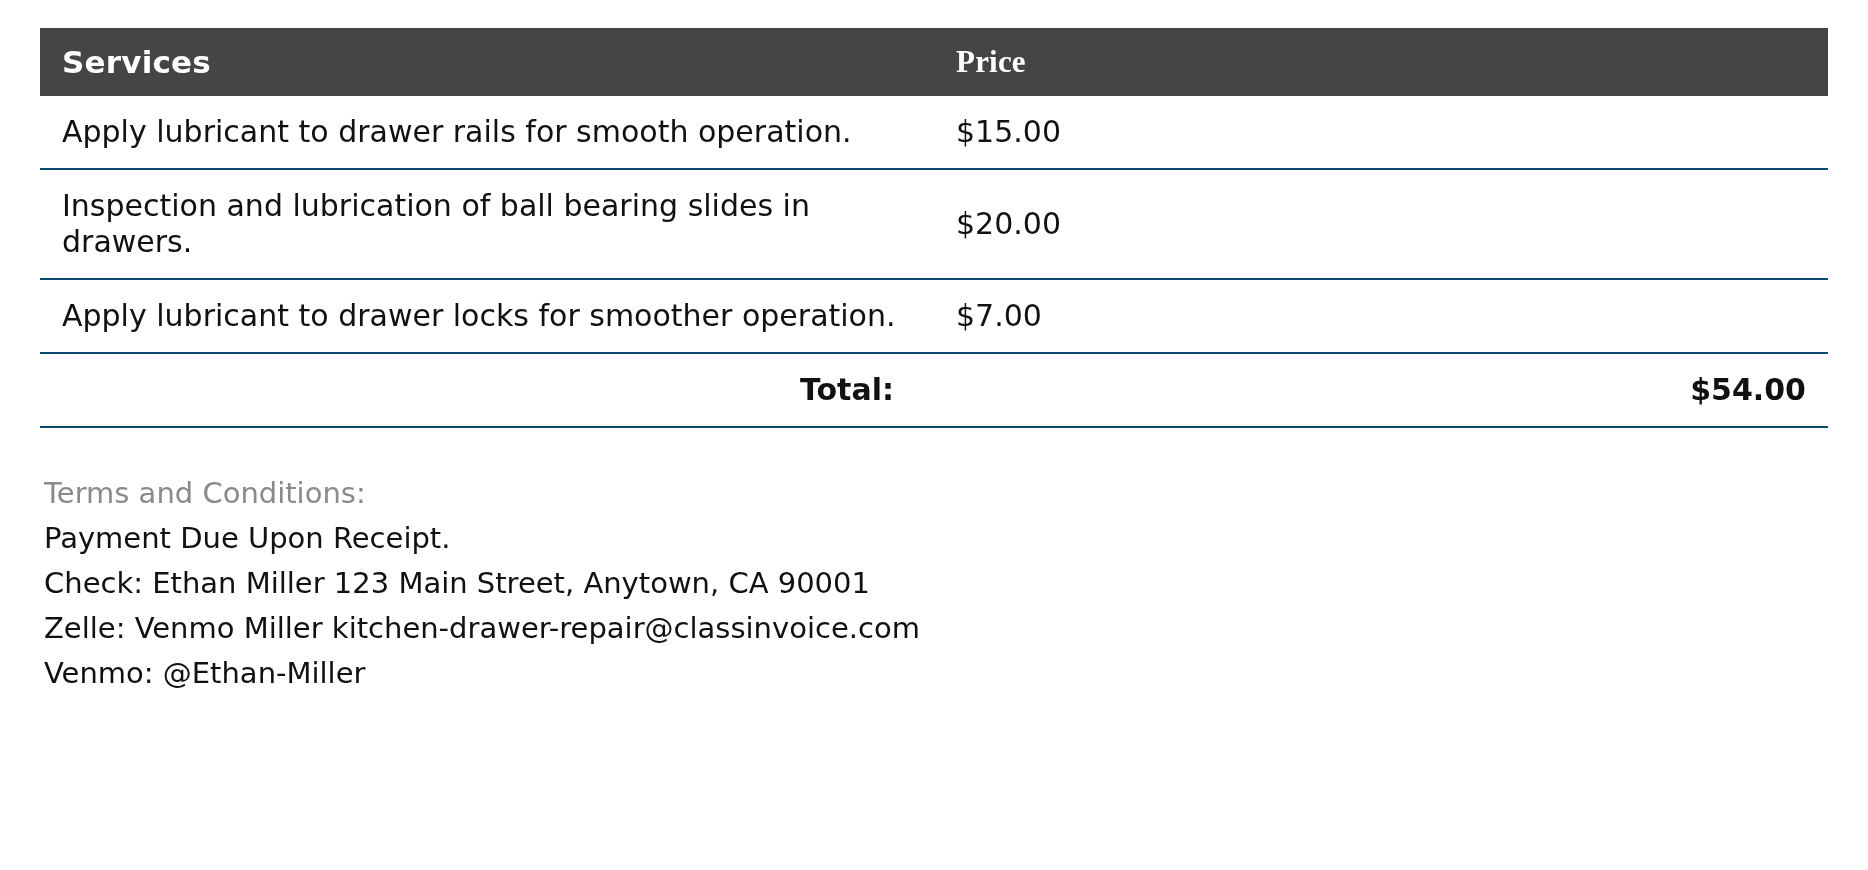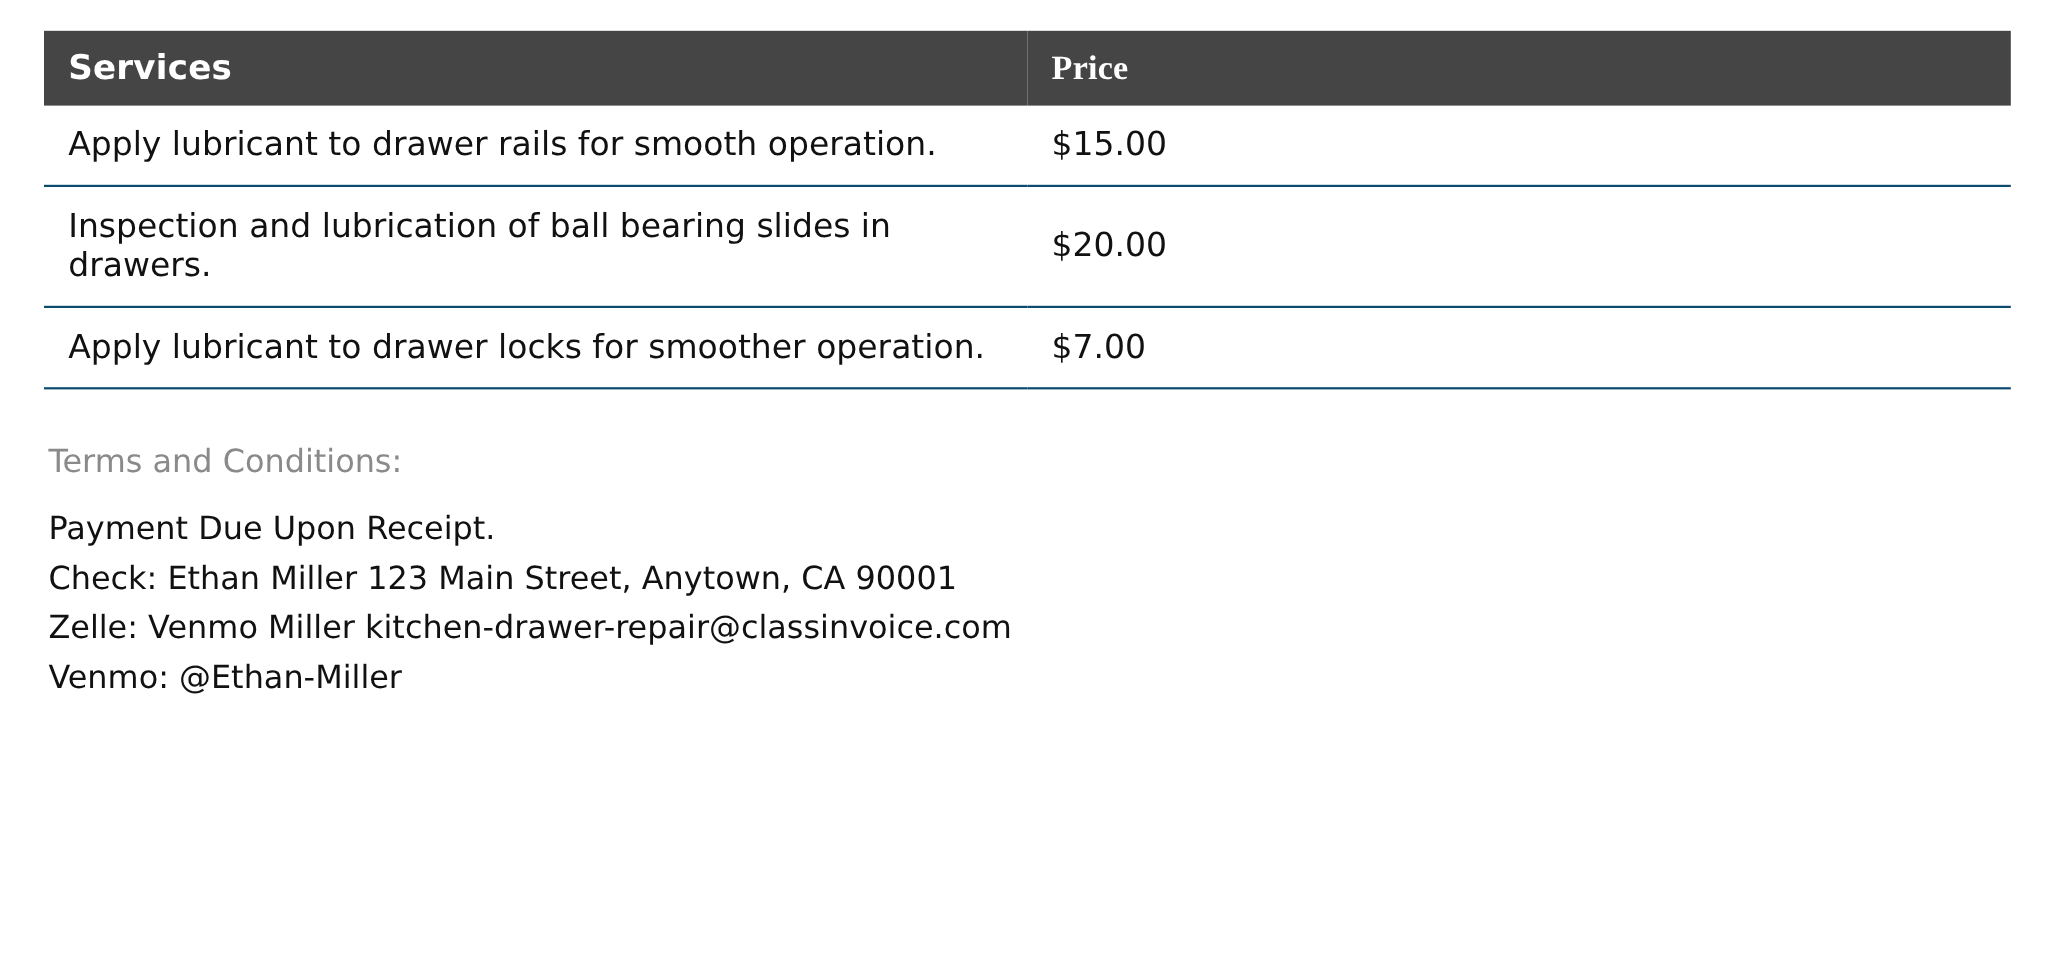--- a/index.html
+++ b/index.html
@@ -61,21 +61,21 @@
   tr.total-row td.total-value {
     text-align: right;
   }
   .terms {
     margin-top: 48px;
     padding: 0 4px;
   }
   .terms-title {
     color: #8a8a8a;
     font-size: 29px;
-    margin-bottom: 22px;
+    margin-bottom: 6px;
   }
   .terms-line {
     font-size: 29px;
     color: #111111;
     line-height: 1.55;
     white-space: nowrap;
   }
 </style>
 </head>
 <body>
@@ -95,20 +95,24 @@
         <td class="price-cell">$15.00</td>
       </tr>
       <tr>
         <td class="service-cell">Inspection and lubrication of ball bearing slides in drawers.</td>
         <td class="price-cell">$20.00</td>
       </tr>
       <tr>
         <td class="service-cell">Apply lubricant to drawer locks for smoother operation.</td>
         <td class="price-cell">$7.00</td>
       </tr>
+      <tr class="total-row">
+        <td class="total-label">Total:</td>
+        <td class="total-value">$54.00</td>
+      </tr>
     </tbody>
   </table>
 
   <div class="terms">
     <div class="terms-title">Terms and Conditions:</div>
     <div class="terms-line">Payment Due Upon Receipt.</div>
     <div class="terms-line">Check: Ethan Miller 123 Main Street, Anytown, CA 90001</div>
     <div class="terms-line">Zelle: Venmo Miller kitchen-drawer-repair@classinvoice.com</div>
     <div class="terms-line">Venmo: @Ethan-Miller</div>
   </div>

